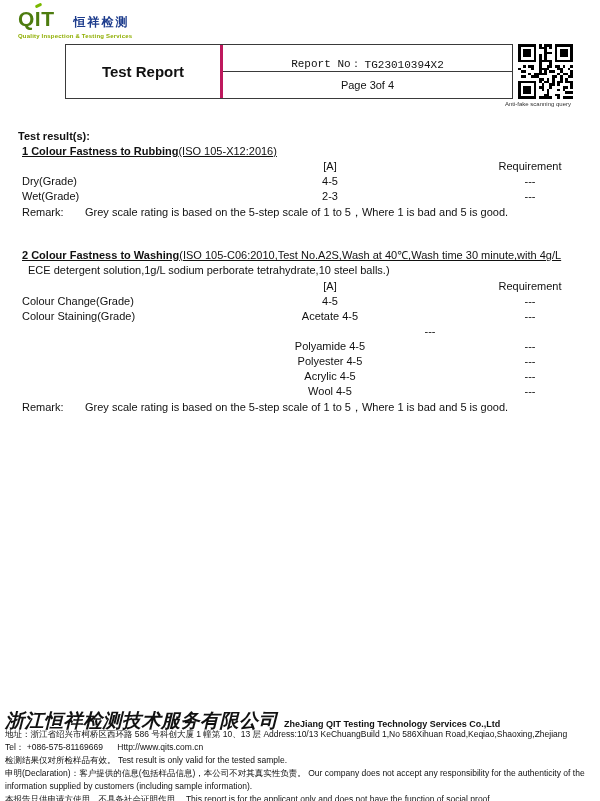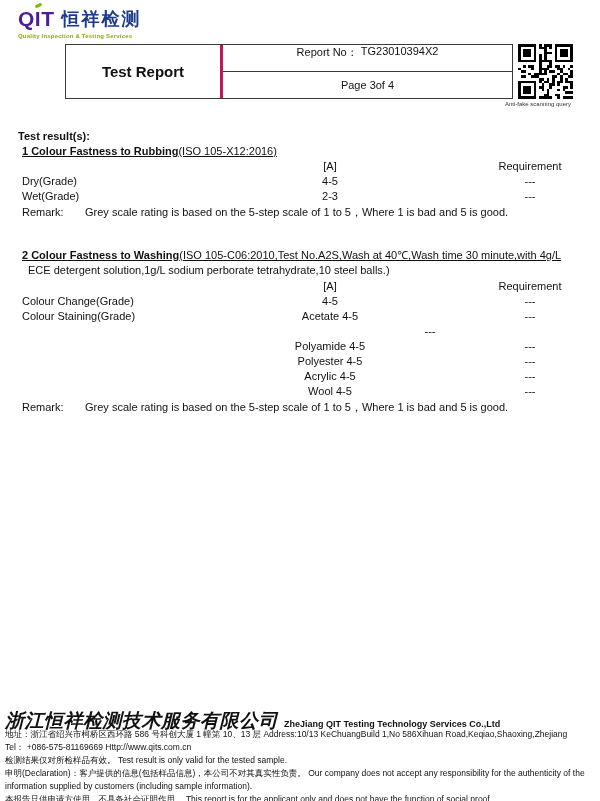--- a/index.html
+++ b/index.html
@@ -8,42 +8,42 @@
     position:relative; width:600px; height:801px; margin:0 auto;
     background:#ffffff; color:#111;
     font-family:"Liberation Sans", sans-serif;
     overflow:hidden;
   }
 
   
   .logo { position:absolute; left:18px; top:7px; }
   .logo-row { display:flex; align-items:flex-end; position:relative; }
   .logo-qit-wrap { position:relative; }
-  .logo-qit { font-size:21px; font-weight:bold; color:#4c1d95; letter-spacing:0.5px; font-family:"Liberation Sans", sans-serif; }
+  .logo-qit { font-size:21px; font-weight:bold; color:#4d7c0f; letter-spacing:0.5px; font-family:"Liberation Sans", sans-serif; }
   .logo-accent {
     position:absolute; left:17px; top:-3px; width:7px; height:3px;
     background:#7ab800; transform:rotate(-25deg); border-radius:2px;
   }
-  .logo-cn { font-size:18px; font-weight:bold; color:#1c3b8c; margin-left:7px; letter-spacing:2px; }
+  .logo-cn { font-size:12px; font-weight:bold; color:#1c3b8c; margin-left:19px; letter-spacing:2px; }
   .logo-tagline { font-size:6px; font-weight:bold; color:#8fae00; margin-top:2px; letter-spacing:0.2px; }
 
   
   .hdr-table {
     position:absolute; left:65px; top:44px; width:448px; height:55px;
     border:1px solid #3a3a3a; display:flex;
   }
   .hdr-left {
     width:157px; border-right:3px solid #be185d;
     display:flex; align-items:center; justify-content:center;
   }
   .hdr-title { font-size:15px; font-weight:bold; }
   .hdr-right { flex:1; display:flex; flex-direction:column; }
   .hdr-rowA {
     flex:1; border-bottom:1px solid #3a3a3a;
-    display:flex; align-items:flex-start; justify-content:center; font-size:11px;
+    display:flex; align-items:flex-end; justify-content:center; font-size:11px;font-family:Liberation Mono, monospace;
   }
   .hdr-rowB { flex:1; display:flex; align-items:center; justify-content:center; font-size:11px; }
   .rn-val { margin-left:3px; }
 
   
   .qr-box { position:absolute; left:518px; top:44px; width:55px; height:55px; }
   .qr-box svg { width:55px; height:55px; display:block; }
   .qr-caption {
     position:absolute; left:492px; top:101px; width:92px;
     font-size:6px; color:#333; text-align:center; white-space:nowrap;
@@ -319,21 +319,21 @@
     <div class="f-company">
       <span class="f-co-cn">浙江恒祥检测技术服务有限公司</span>
       <span class="f-co-en">ZheJiang QIT Testing Technology Services Co.,Ltd</span>
     </div>
     <div class="f-line">
       <span>地址：浙江省绍兴市柯桥区西环路 586 号科创大厦 1 幢第 10、13 层</span>
       <span class="f-bold">Address:10/13 KeChuangBuild 1,No 586Xihuan Road,Keqiao,Shaoxing,Zhejiang</span>
     </div>
     <div class="f-line f-bold">
       <span>Tel： +086-575-81169669</span>
-      <span style="">Http://www.qits.com.cn</span>
+      <span style="margin-left:12px;">Http://www.qits.com.cn</span>
     </div>
     <div class="f-line">
       <span>检测结果仅对所检样品有效。</span>
       <span class="f-bold">Test result is only valid for the tested sample.</span>
     </div>
     <div class="f-line">
       <span>申明(Declaration)：客户提供的信息(包括样品信息)，本公司不对其真实性负责。</span>
       <span class="f-bold">Our company does not accept any responsibility for the authenticity of the information supplied by customers (including sample information).</span>
     </div>
     <div class="f-line">

